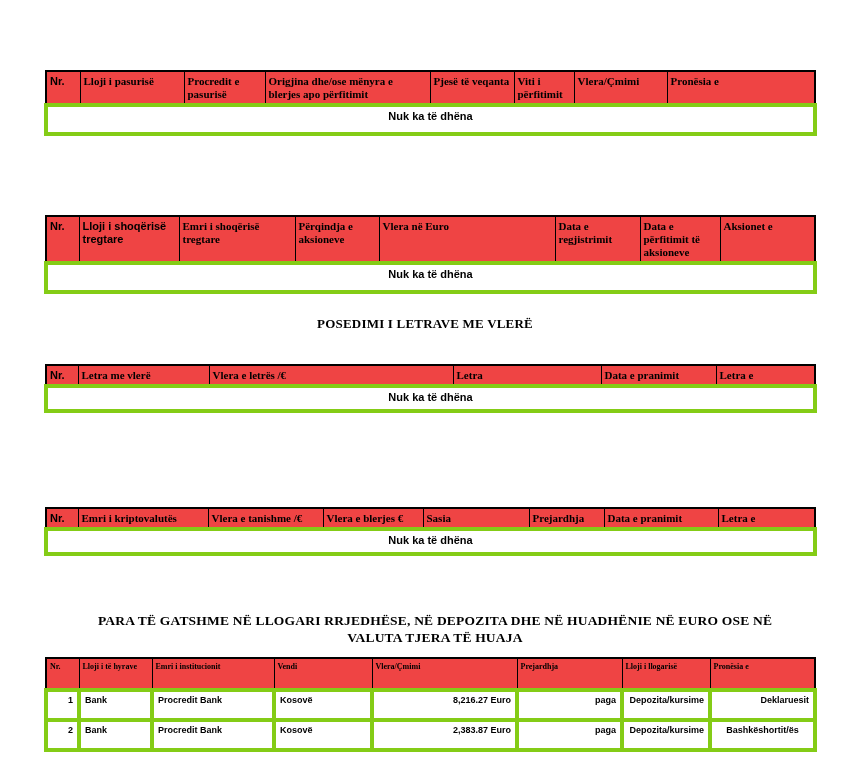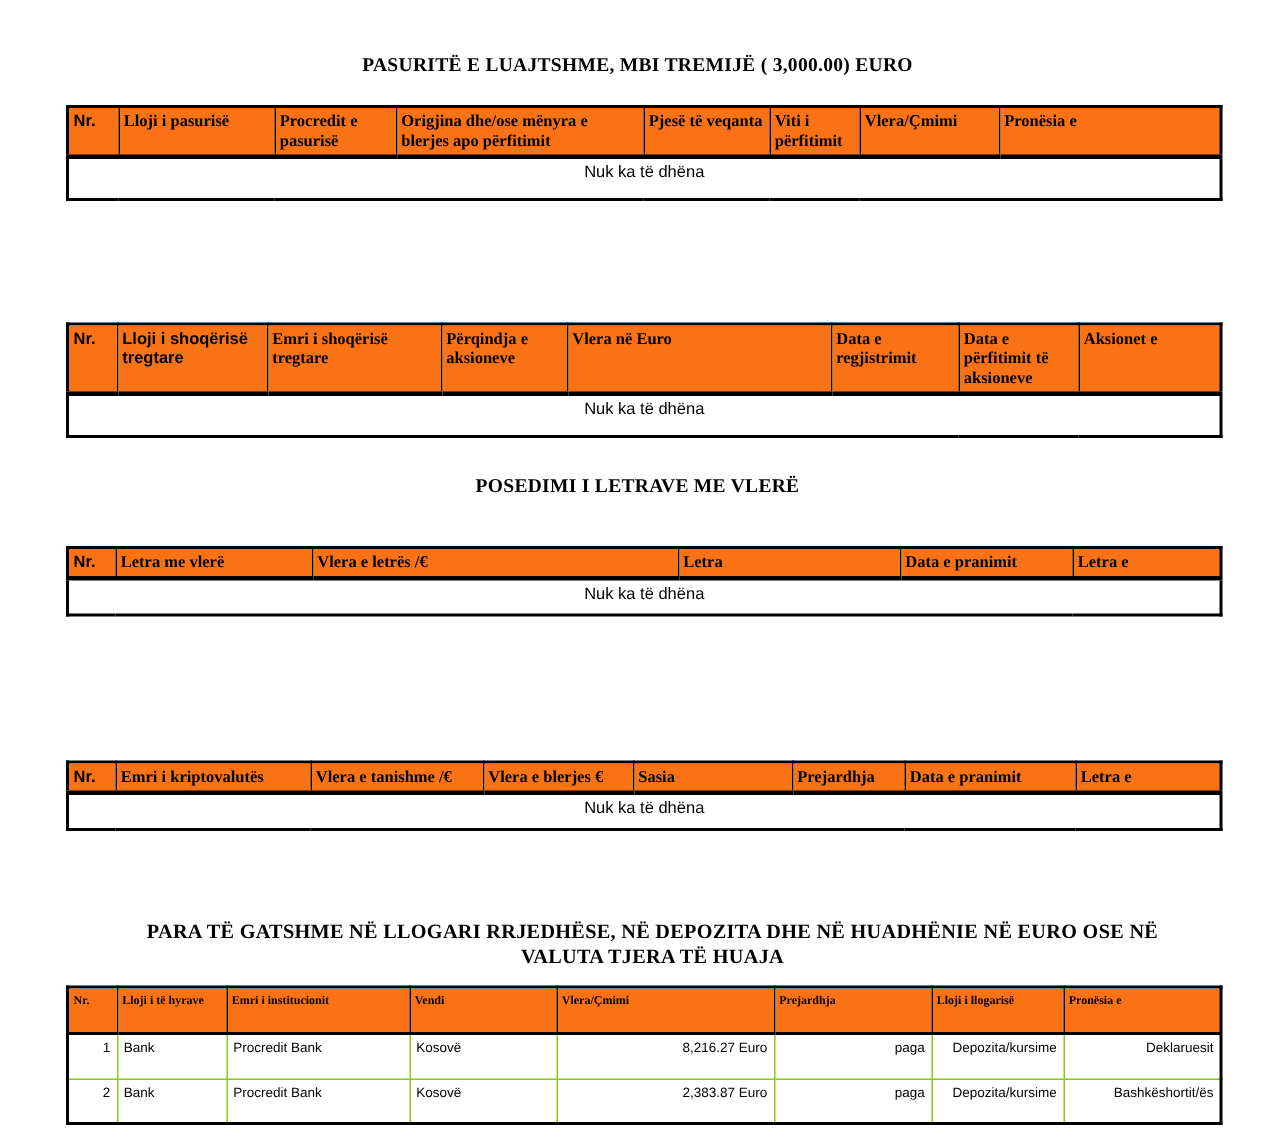--- a/index.html
+++ b/index.html
@@ -34,45 +34,46 @@
   }
   table.decl {
     position: absolute;
     left: 44px;
     width: 769px;
     border-collapse: collapse;
     table-layout: fixed;
     border: 2px solid #000000;
   }
   table.decl th {
-    background: #f97316;
+    background: #ef4444;
     border: 1px solid #000000;
     border-bottom: 3px solid #000000;
     font-family: "Liberation Serif", serif;
     font-weight: bold;
     font-size: 11px;
     line-height: 1.18;
     text-align: left;
     vertical-align: top;
     padding: 3px 3px 2px 3px;
     overflow: hidden;
   }
   table.decl th.sans {
     font-family: "Liberation Sans", sans-serif;
   }
   table.decl td {
-    border: 1px solid #84cc16;
+    border: 4px solid #84cc16;
     font-family: "Liberation Sans", sans-serif;
     font-size: 9px;
     vertical-align: top;
     padding: 3px 4px;
     box-sizing: border-box;
     height: 30px;
     overflow: hidden;
     white-space: nowrap;
+    font-weight: bold;
   }
   table.decl td.empty {
     text-align: center;
     font-size: 11px;
     height: 25px;
   }
   table.decl.e-tall td.empty {
     height: 29px;
   }
   
@@ -81,21 +82,20 @@
     border-bottom: 2px solid #000000;
     height: 23px;
     padding: 3px 3px;
   }
 </style>
 </head>
 <body>
 
 <div class="page">
 
-  <div class="title" style="top:35px">PASURITË E LUAJTSHME, MBI TREMIJË ( 3,000.00) EURO</div>
   <table class="decl e-tall" style="top:70px">
       <colgroup>
         <col style="width: 34px;">
         <col style="width: 104px;">
         <col style="width: 81px;">
         <col style="width: 165px;">
         <col style="width: 84px;">
         <col style="width: 60px;">
         <col style="width: 93px;">
         <col style="width: 148px;">
@@ -243,18 +243,18 @@
           <td style="text-align: right;">Deklaruesit</td>
         </tr>
         <tr>
           <td style="text-align: right;">2</td>
           <td style="text-align: left;">Bank</td>
           <td style="text-align: left;">Procredit Bank</td>
           <td style="text-align: left;">Kosovë</td>
           <td style="text-align: right;">2,383.87 Euro</td>
           <td style="text-align: right;">paga</td>
           <td style="text-align: right;">Depozita/kursime</td>
-          <td style="text-align: right; border-radius: 13px;">Bashkëshortit/ës</td>
+          <td style="text-align: center; border-radius: 13px;">Bashkëshortit/ës</td>
         </tr>
       </tbody>
     </table>
 
 </div>
 
 </body></html>

